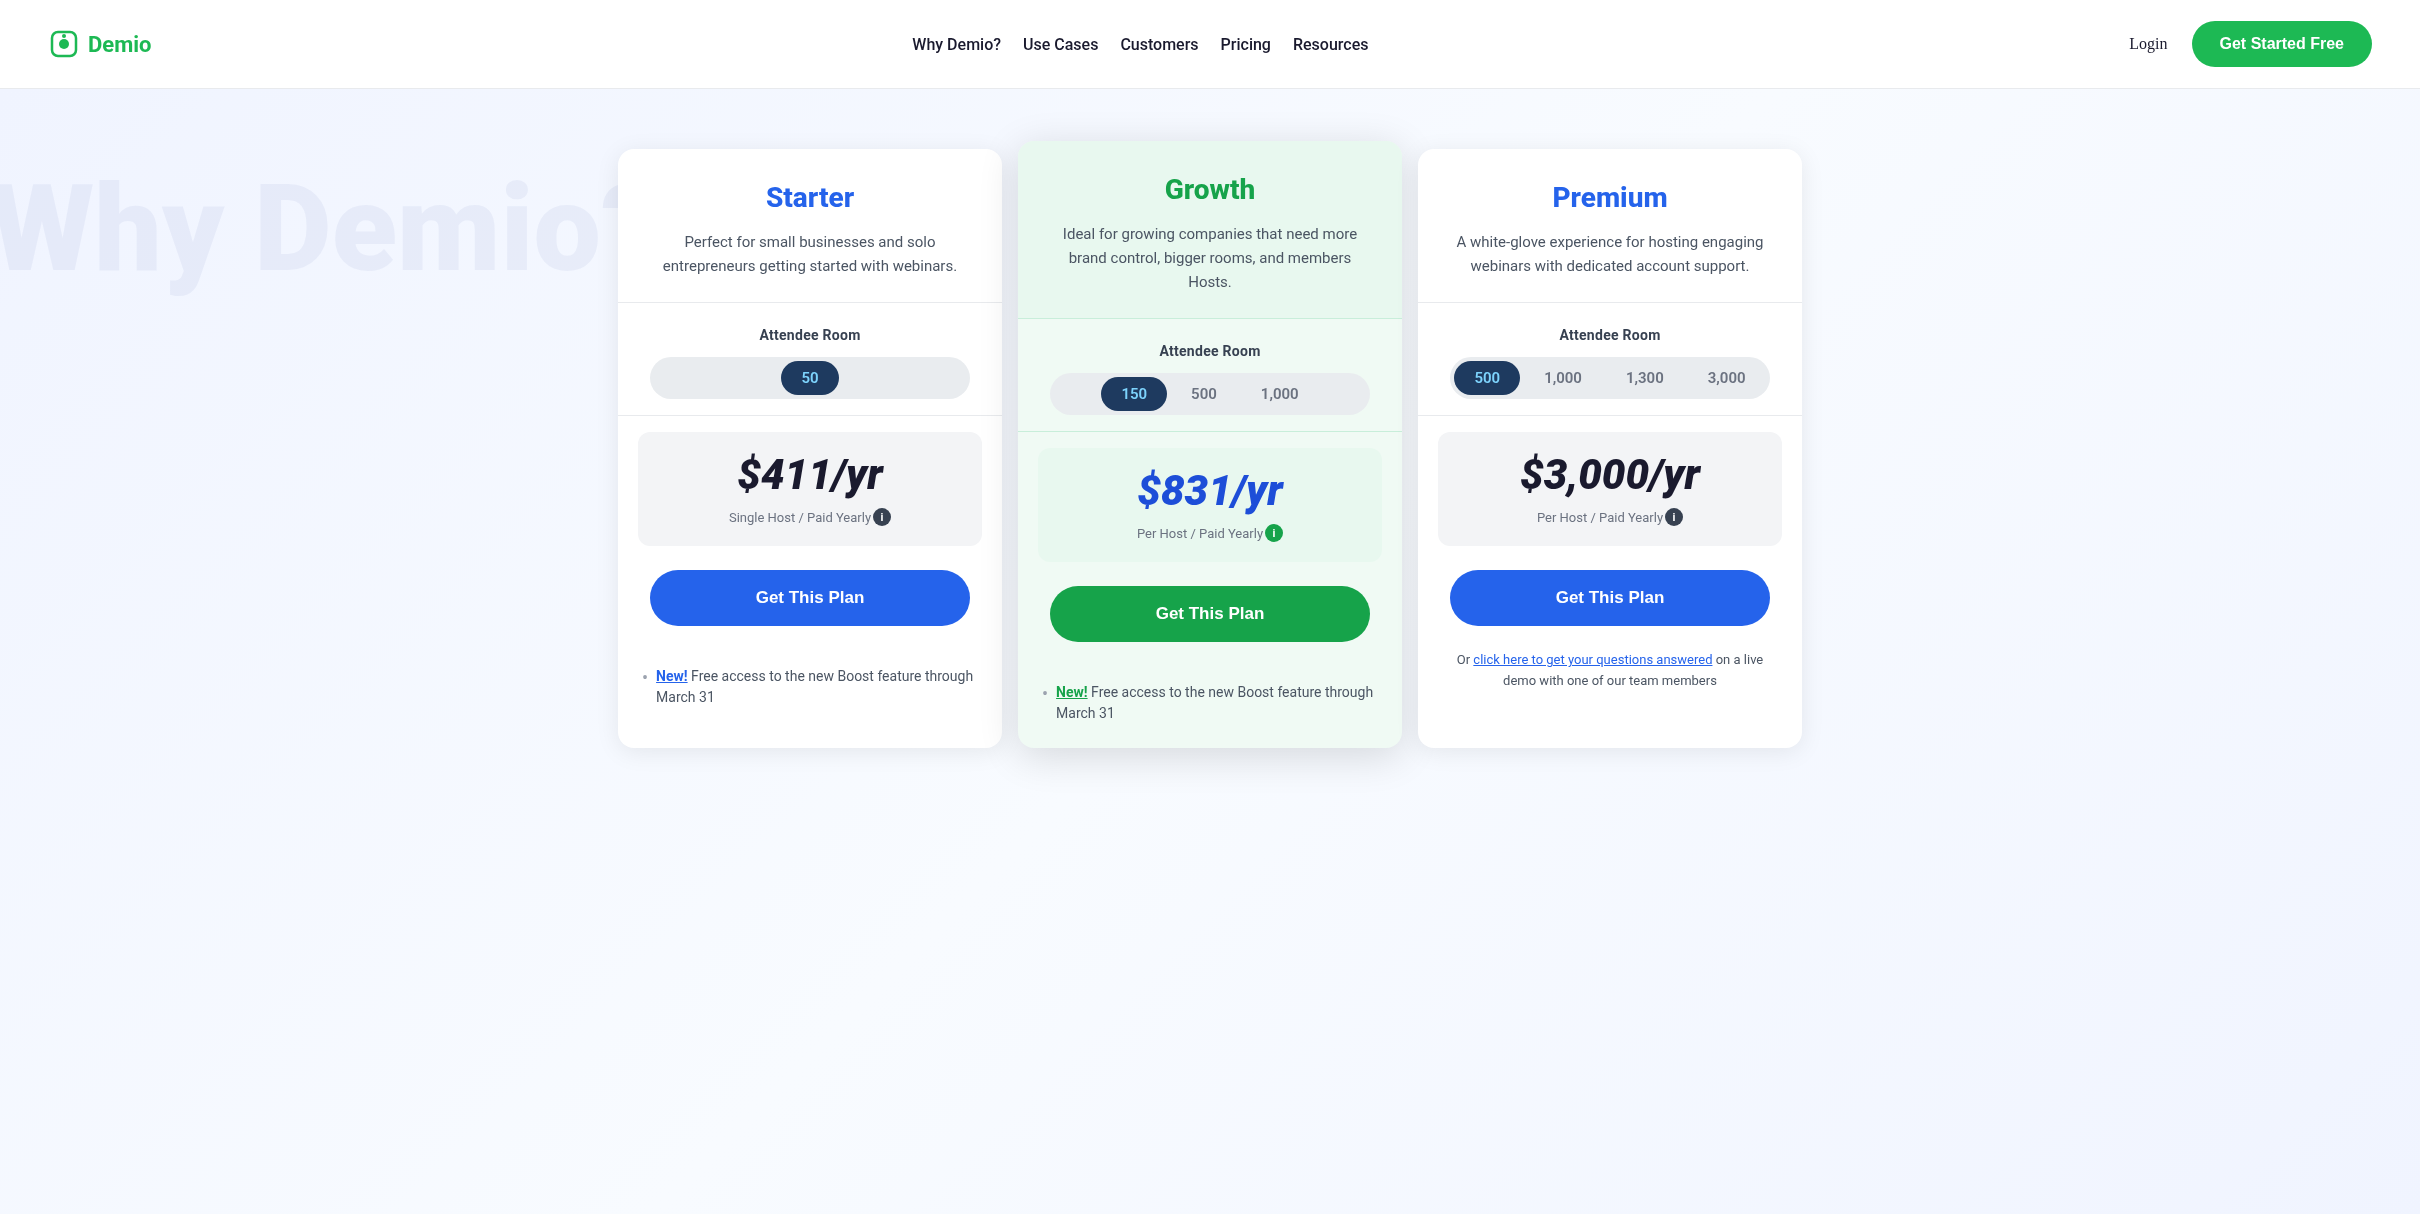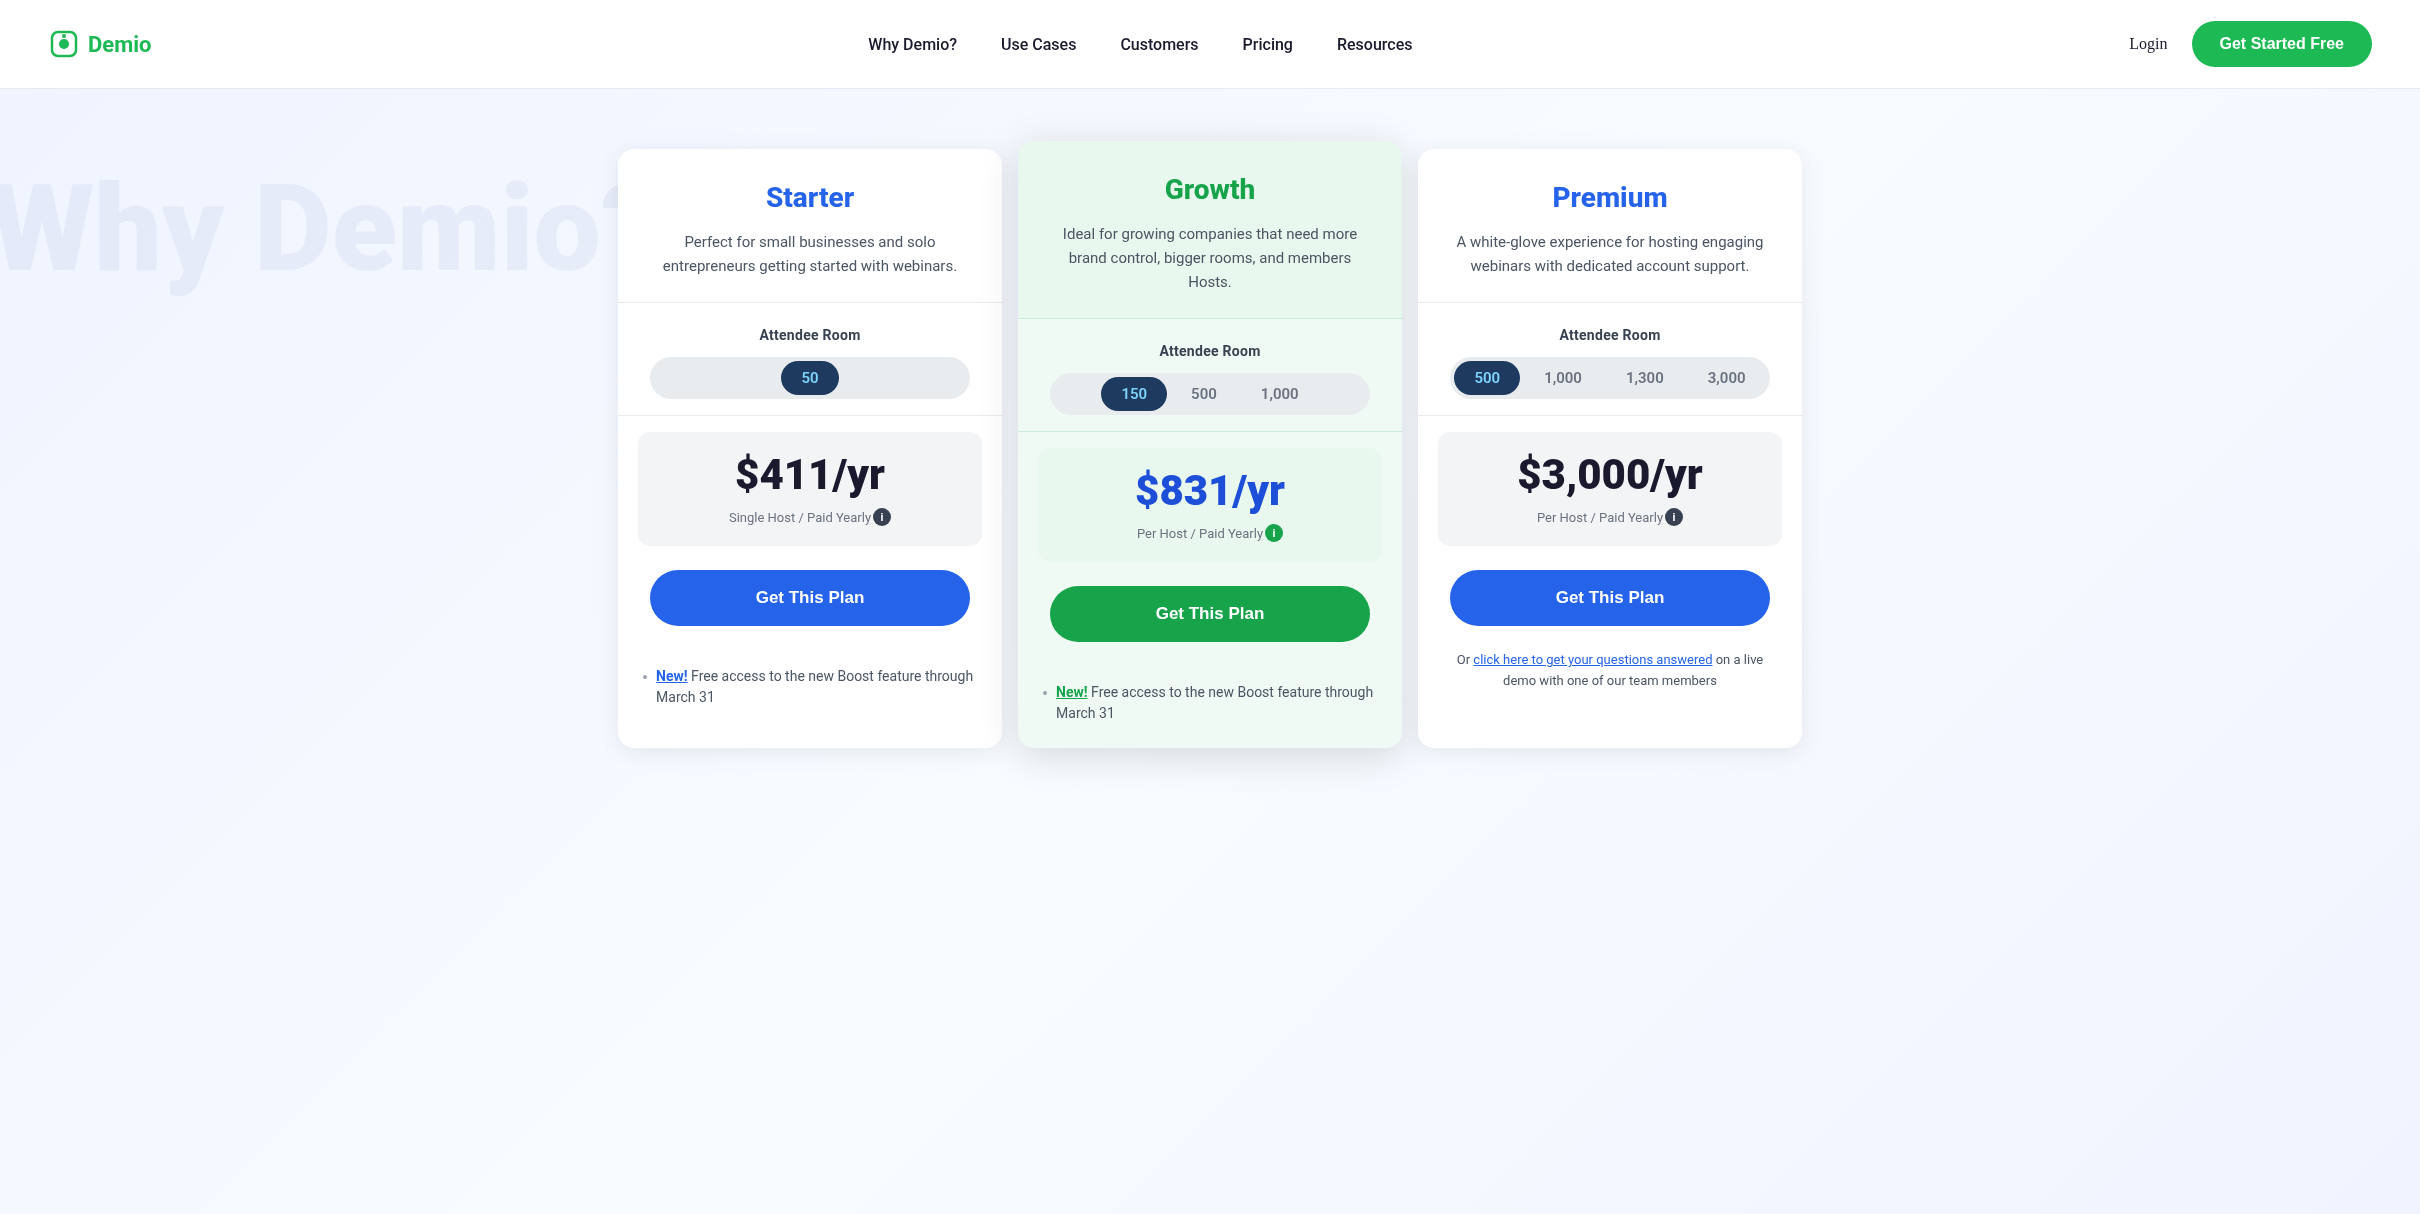--- a/index.html
+++ b/index.html
@@ -6,21 +6,21 @@
     body { font-family: -apple-system, BlinkMacSystemFont, 'Segoe UI', Roboto, sans-serif; background: #fff; color: #1a1a2e; }
 
     
     .navbar {
       display: flex; align-items: center; justify-content: space-between;
       padding: 0 48px; height: 89px; border-bottom: 1px solid #e8eaed;
       position: relative; z-index: 10; background: #fff;
     }
     .nav-logo { display: flex; align-items: center; gap: 8px; text-decoration: none; }
     .nav-logo-text { font-size: 22px; font-weight: 700; color: #1db954; }
-    .nav-links { display: flex; gap: 44px; }
+    .nav-links { display: flex; gap: 22px; }
     .nav-link { text-decoration: none; color: #1a1a2e; font-size: 16px; font-weight: 500; }
     .nav-actions { display: flex; align-items: center; gap: 24px; }
     .nav-login { font-size: 16px; font-weight: 500; color: #1a1a2e; text-decoration: none; font-family: Liberation Serif, serif; }
     .btn-get-started {
       background: #1db954; color: #fff; border: none; border-radius: 50px;
       padding: 14px 28px; font-size: 16px; font-weight: 700; cursor: pointer;
     }
 
     
     .page-bg {
@@ -113,20 +113,21 @@
       margin: 16px 20px;
       border-radius: 12px;
       background: #f3f4f6;
       text-align: center;
     }
     .plan-card.featured .price-section { background: #e8f8ef; }
 
     .price-amount {
       font-size: 42px; font-weight: 900; line-height: 1.1;
       color: #1a1a2e;
+      font-style: italic;
     }
     .plan-card.featured .price-amount { color: #1d4ed8; }
 
     .price-note {
       font-size: 13px; color: #6b7280; margin-top: 10px;
       display: flex; align-items: center; justify-content: center; gap: 2px;
     }
     .info-icon {
       width: 18px; height: 18px; border-radius: 50%;
       background: #374151; color: #fff;

